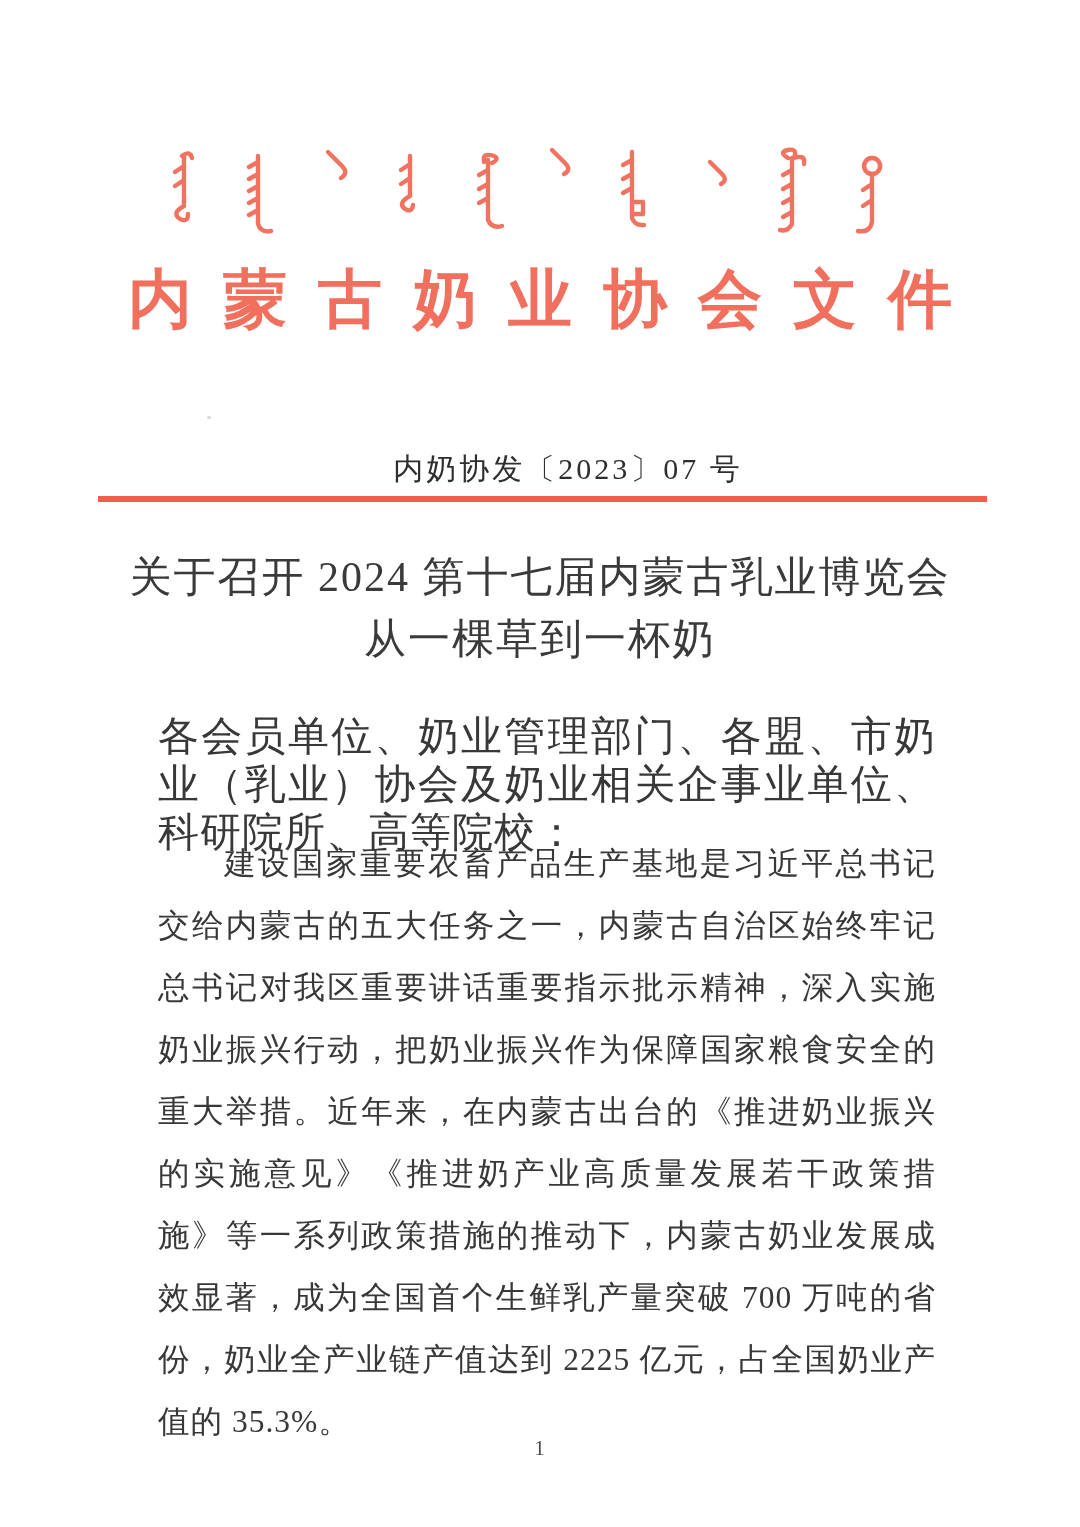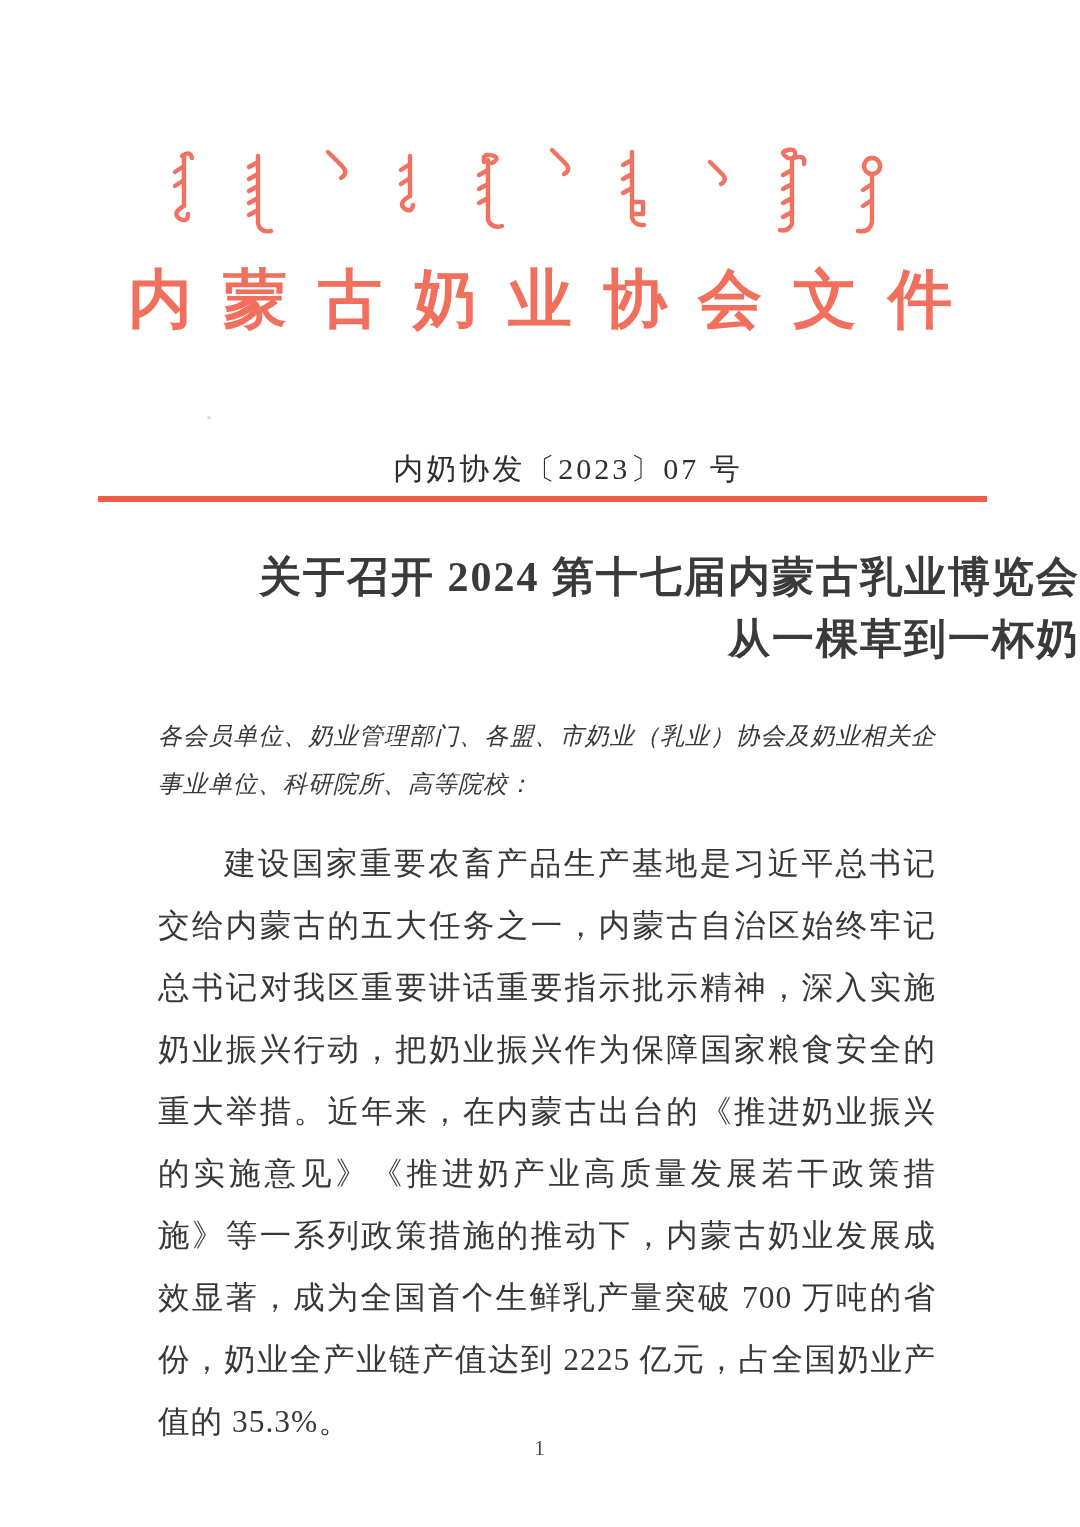--- a/index.html
+++ b/index.html
@@ -42,31 +42,30 @@
   
   .red-rule {
     position:absolute; top:496px; left:98px;
     width:889px; height:6px;
     background:#f25c4b;
   }
 
   
   .doc-title {
     position:absolute; top:546px; left:0; width:100%;
-    text-align:right;
-    font-size:42px; font-weight:bold; letter-spacing:2px;
+    text-align:center;
+    font-size:42px; font-weight:normal; letter-spacing:2px;
     line-height:62px; color:#3a3a3a;
   }
 
   
   .salutation {
     position:absolute; top:712px; left:158px; width:778px;
-    font-size:24px; line-height:48px; letter-spacing:1px;
+    font-size:41px; line-height:48px; letter-spacing:1px;
     text-align:justify;
-    font-style:italic;
   }
 
   
   .body-text {
     position:absolute; top:833px; left:158px; width:778px;
   }
   .body-text p {
     margin:0;
     font-size:31.5px; line-height:62px; letter-spacing:1px;
     text-indent:2.1em;

